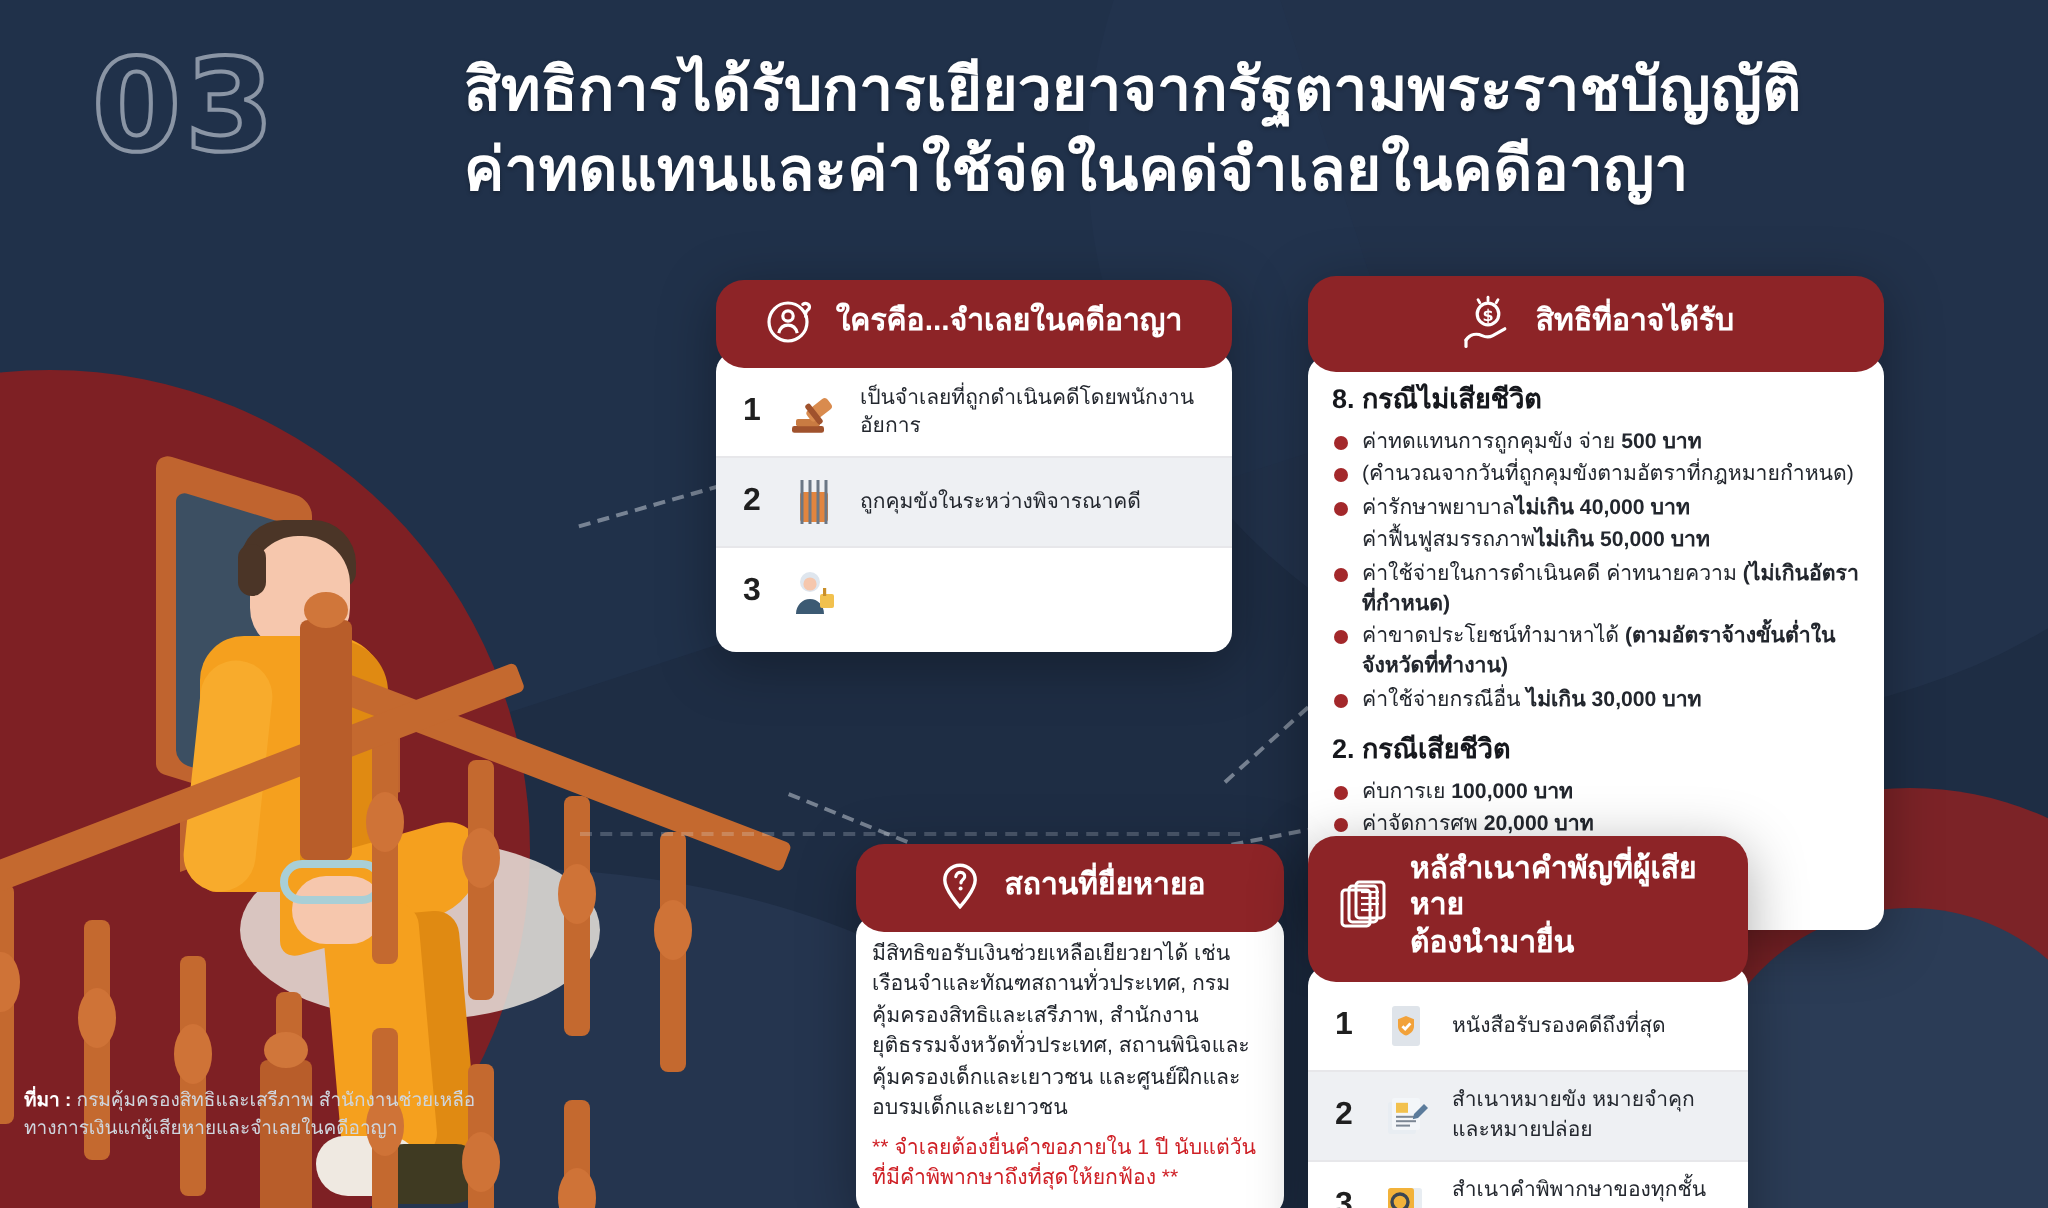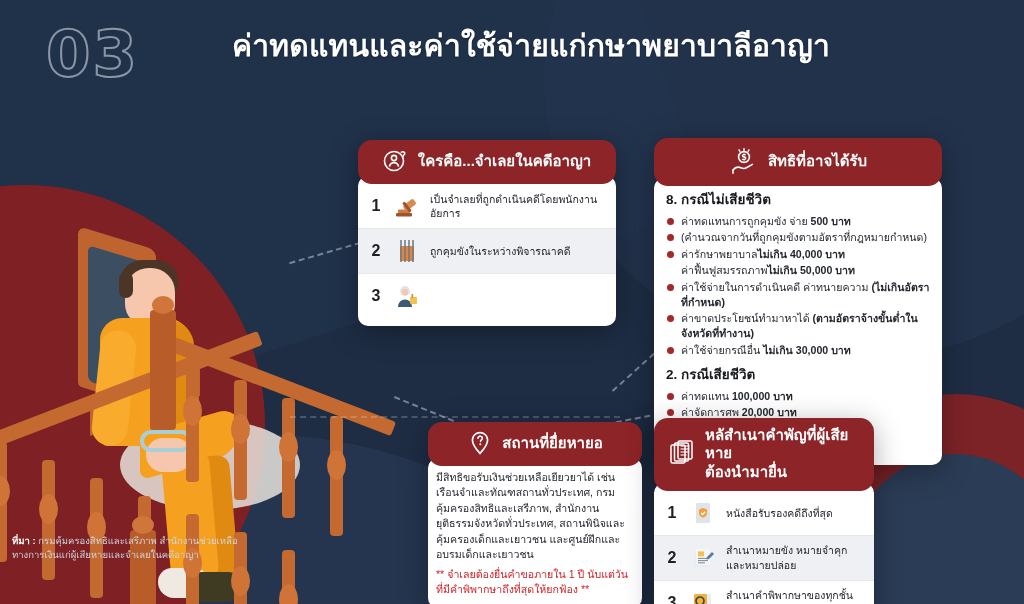--- a/index.html
+++ b/index.html
@@ -258,42 +258,43 @@
     width: 7px; height: 7px; border-radius: 50%; background: #a3282b;
   }
   .blist li.nobullet::before { display: none; }
   .blist b { font-weight: 700; }
 
   .para { font-size: 10.6px; line-height: 1.46; color: #23272e; padding: 4px 8px 2px; }
   .para .note { color: #cf2026; display: block; margin-top: 4px; }
 
   
   .src {
-    position: absolute; left: 12px; bottom: 42px; width: 300px;
+    position: absolute; left: 12px; bottom: 32px; width: 300px;
     color: #e8ecf1; font-size: 9.5px; line-height: 1.45;
   }
   .src b { color: #ffffff; }
   .src .muted { color: #cfd6de; }
 </style>
 </head>
 <body>
 
 <div id="stage">
 
   <div class="bg-grad"></div>
   <div class="blue-oval"></div>
   <div class="bg-diag"></div>
   <div class="floor-oval"></div>
   <div class="red-circle"></div>
   <div class="red-ring"></div>
 
   <div class="step-num">03</div>
 
   <div class="title">
-    <span class="l2">ค่าทดแทนและค่าใช้จ่ายแก่กษาพยาบาลีอาญา</span>
+    <span class="l1">สิทธิการได้รับการเยียวยาจากรัฐตามพระราชบัญญัติ</span>
+    <span class="l2">ค่าทดแทนและค่าใช้จ่ดในคด่จำเลยในคดีอาญา</span>
   </div>
 
   <div class="illus">
     <div class="iso">
       <div class="dock-floor"></div>
       <div class="chair-back"></div>
       <div class="chair-back-in"></div>
       <div class="chair-seat"></div>
 
       <div class="p-hair"></div>
@@ -432,21 +433,21 @@
           <span>ค่าขาดประโยชน์ทำมาหาได้ </span><b>(ตามอัตราจ้างขั้นต่ำในจังหวัดที่ทำงาน)</b>
         </li>
         <li>
           <span>ค่าใช้จ่ายกรณีอื่น </span><b>ไม่เกิน 30,000 บาท</b>
         </li>
       </ul>
 
       <div class="sect-title">2. กรณีเสียชีวิต</div>
       <ul class="blist">
         <li>
-          <span>ค่าทดแทน </span><b>100,000 บาท</b>
+          <span>ค่บการเย </span><b>100,000 บาท</b>
         </li>
         <li>
           <span>ค่าจัดการศพ </span><b>20,000 บาท</b>
         </li>
         <li>
           <span>ค่าขาดอุปการะเลี้ยงดู</span><b>ไม่เกิน 40,000 บาท</b>
         </li>
         <li>
           <span>ค่าเสียหายอื่น</span><b>ไม่เกิน 40,000 บาท</b>
         </li>

